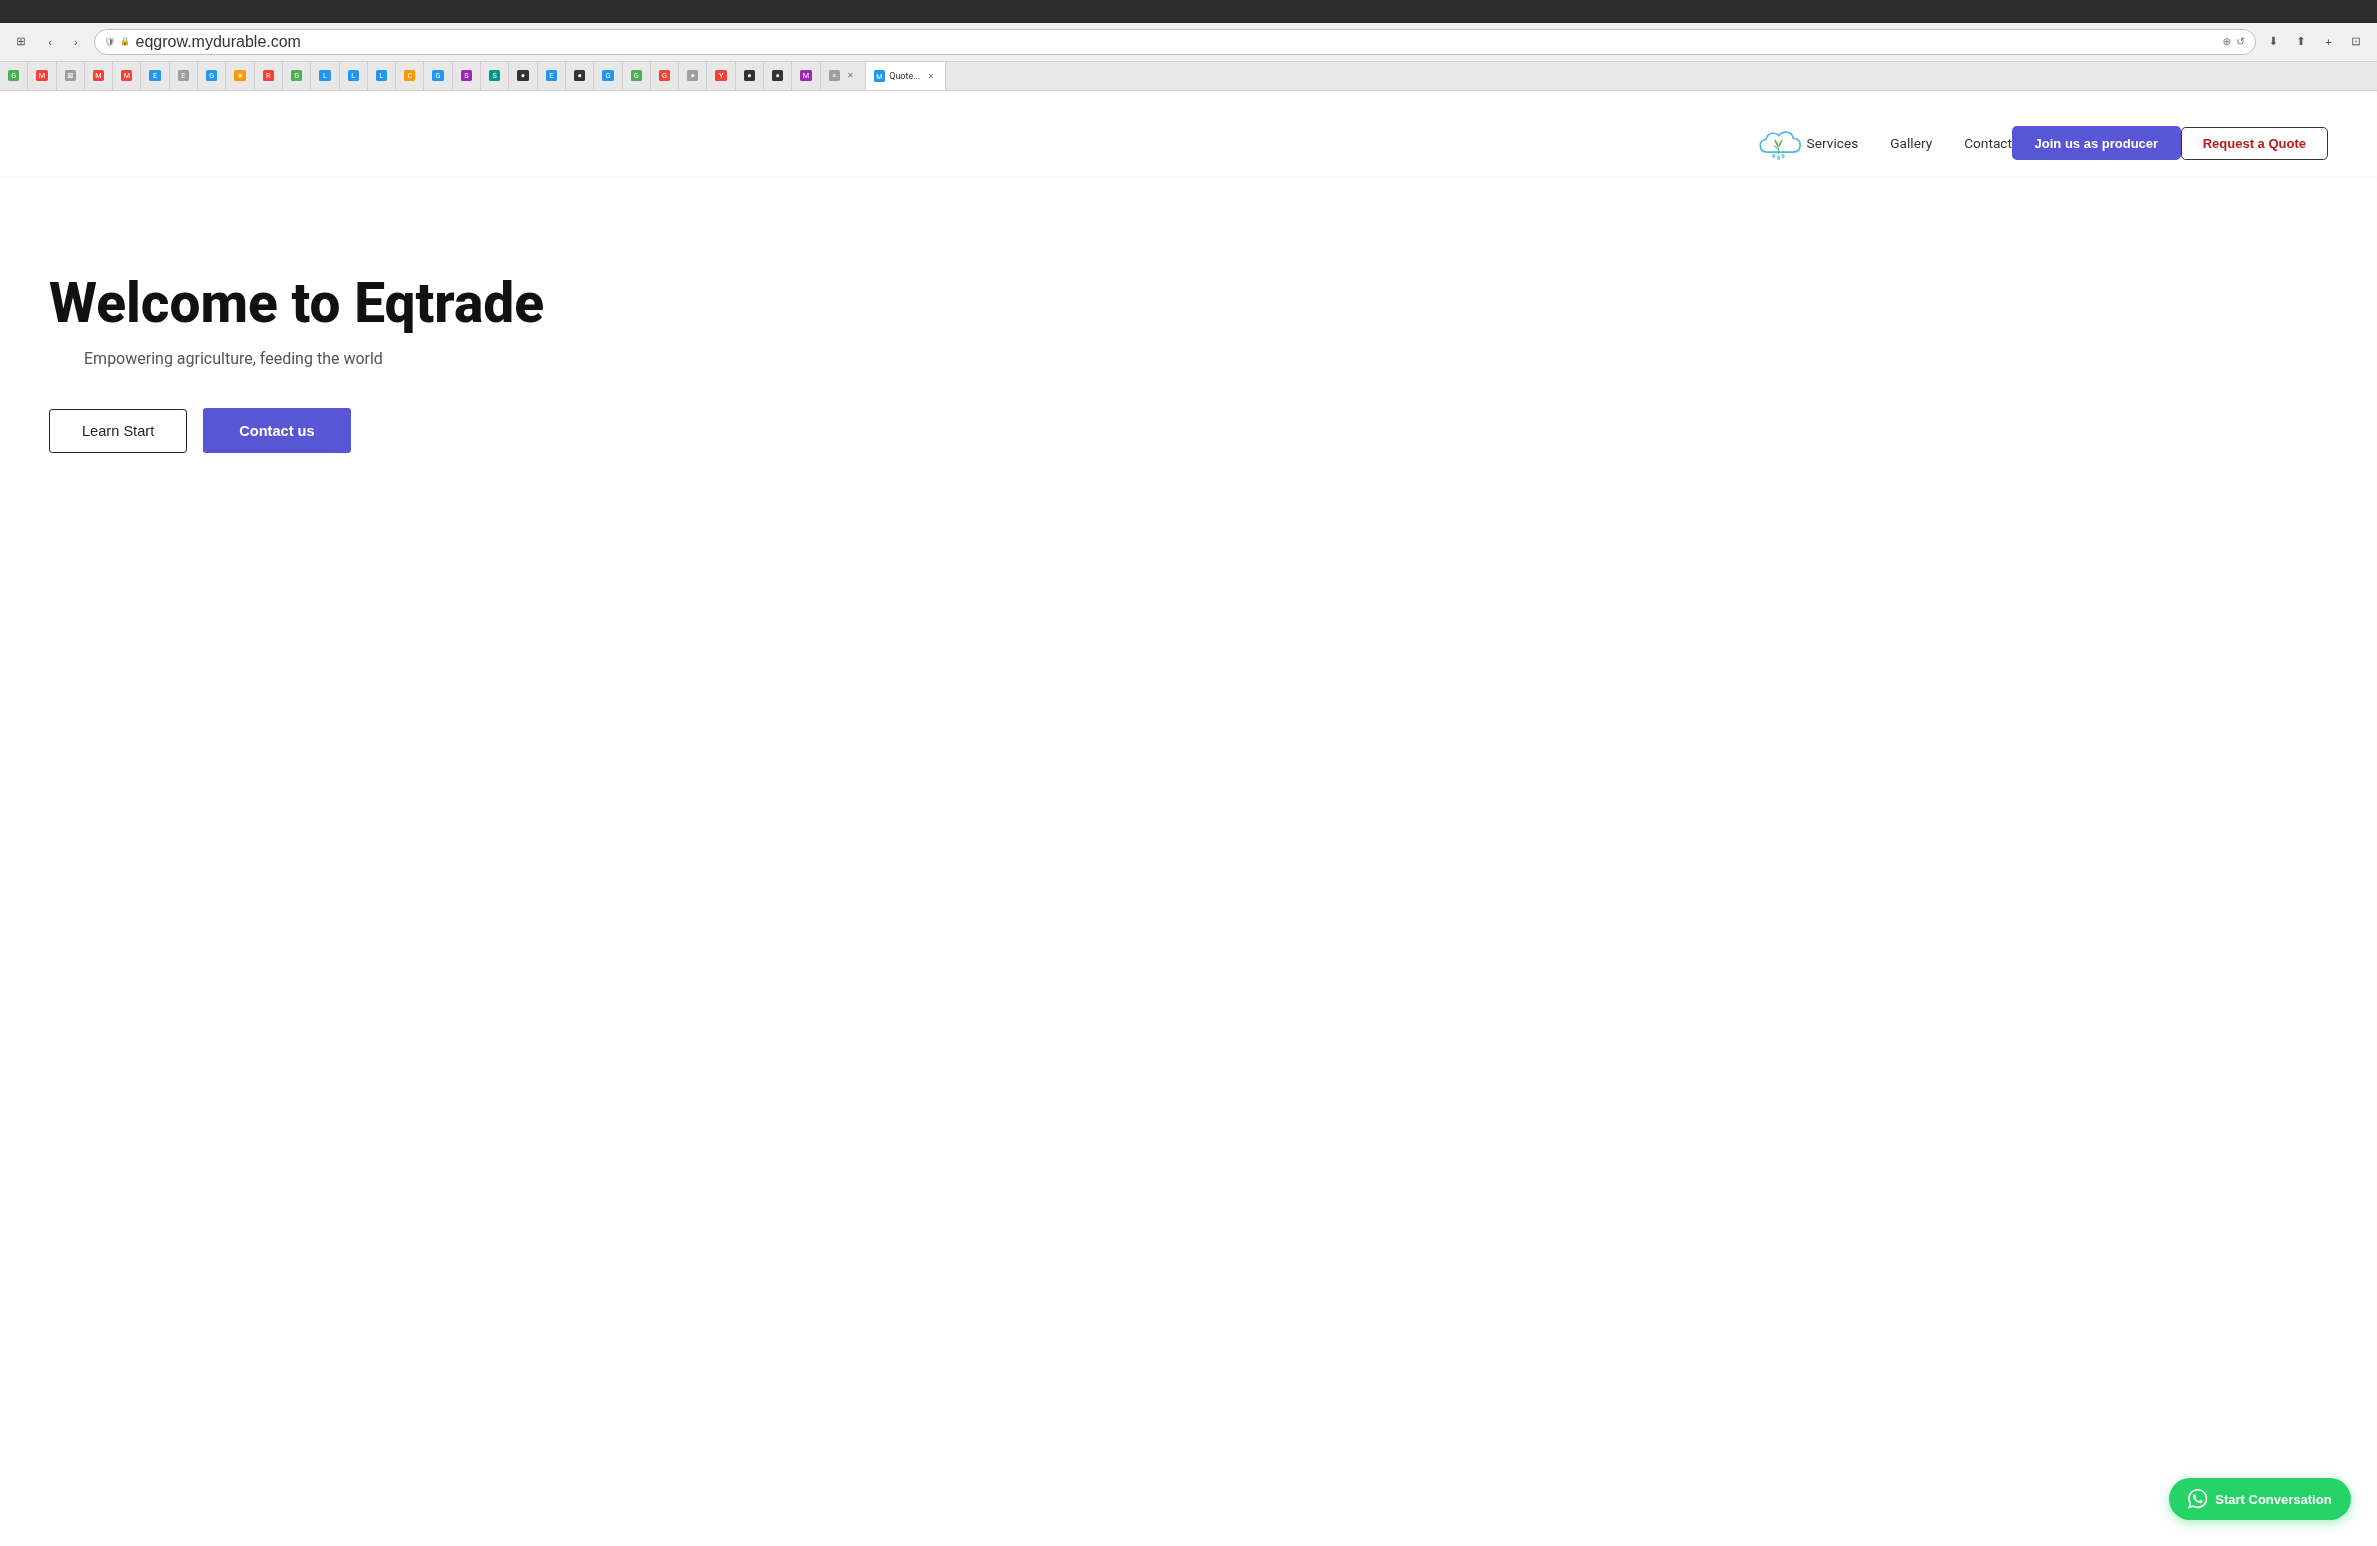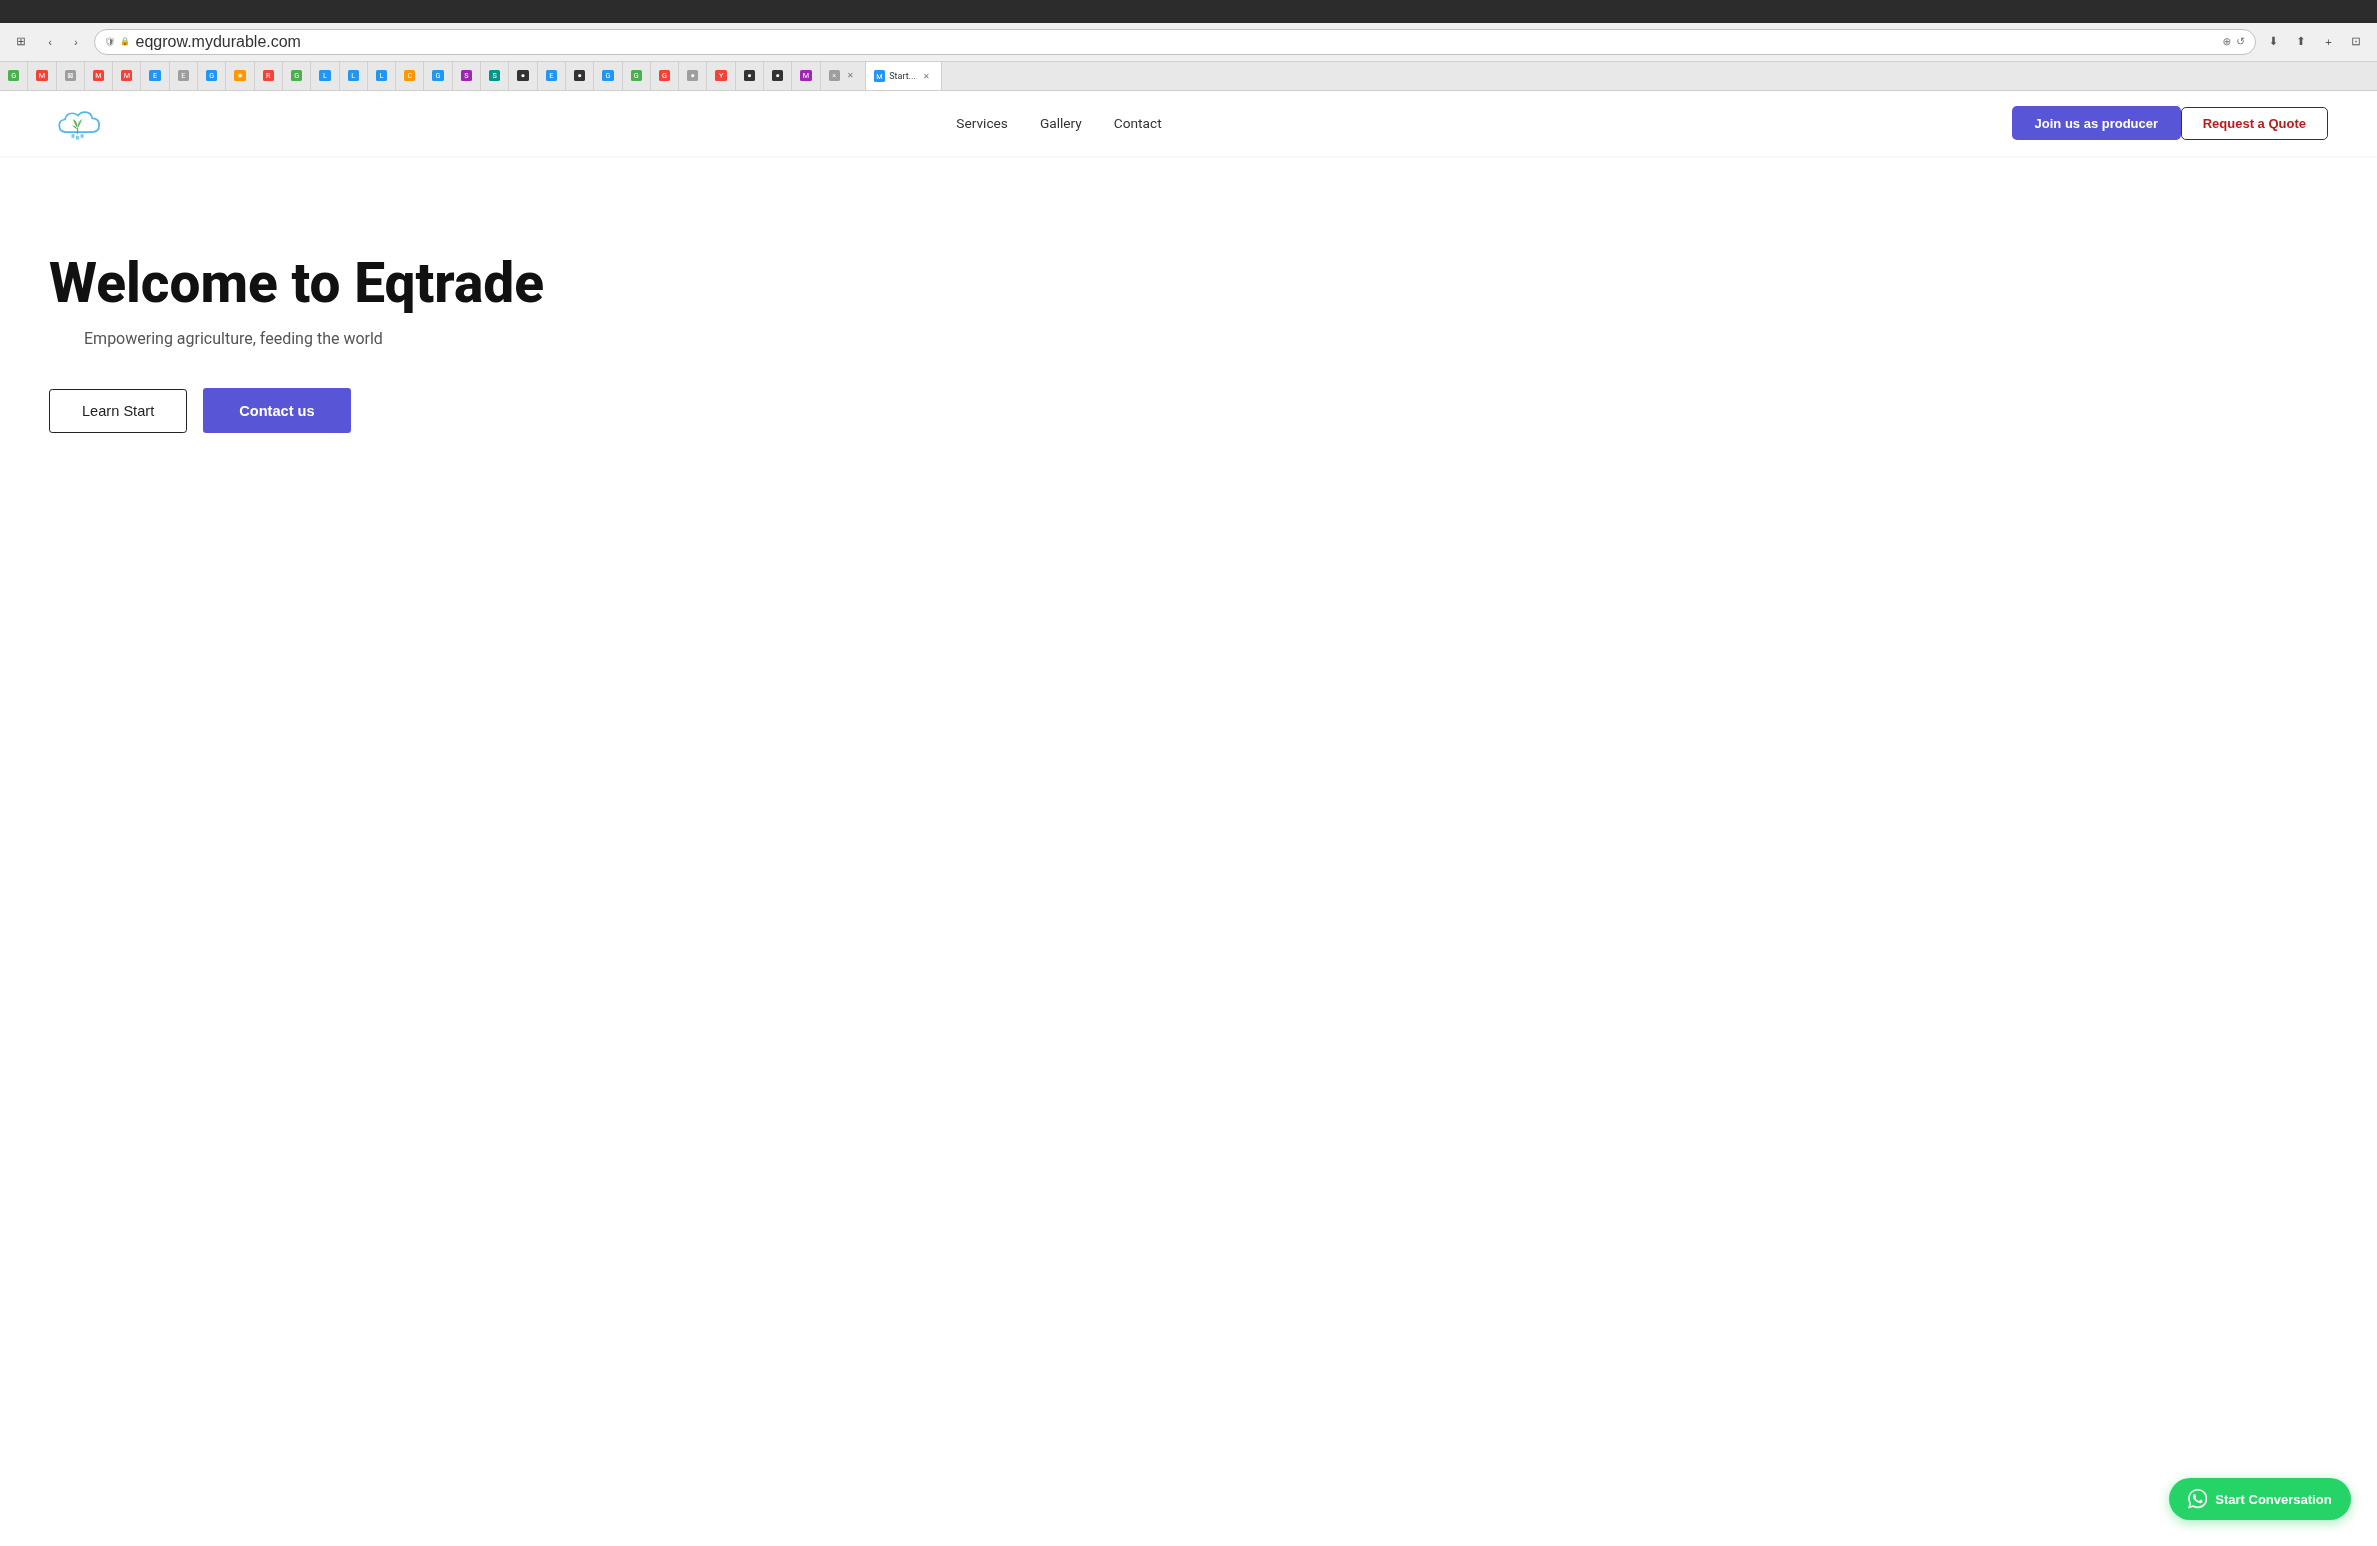--- a/index.html
+++ b/index.html
@@ -188,24 +188,25 @@
       background: #ffffff;
       position: relative;
     }
 
     
     .nav {
       width: 100%;
       height: 65px;
       display: flex;
       align-items: center;
-      justify-content: space-between;
+      justify-content: flex-end;
       padding: 0 49px;
       background: white;
       box-shadow: 0 0.8px 2.4px rgba(0,0,0,0.05);
+      margin-top: 20px;
     }
 
     .nav-logo {
       display: flex;
       align-items: center;
       gap: 0;
     }
 
     .logo-cloud {
       width: 57px;
@@ -438,21 +439,21 @@
   </div>
   <div class="tab">
     <span class="tab-favicon fav-purple">M</span>
   </div>
   <div class="tab">
     <span class="tab-favicon fav-gray">×</span>
     <span class="tab-close">✕</span>
   </div>
   <div class="tab active">
     <span class="tab-favicon fav-blue">M</span>
-    <span style="font-size:9px; color:#333; overflow:hidden; text-overflow:ellipsis; white-space:nowrap; max-width:65px;">Start...</span>
+    <span style="font-size:9px; color:#333; overflow:hidden; text-overflow:ellipsis; white-space:nowrap; max-width:65px;">Quote...</span>
     <span class="tab-close">✕</span>
   </div>
 </div>
 
 <div class="website">
 
   <nav class="nav">
     <div class="nav-logo">
 
       <svg class="logo-cloud" viewBox="0 0 100 80" fill="none" xmlns="http://www.w3.org/2000/svg">

